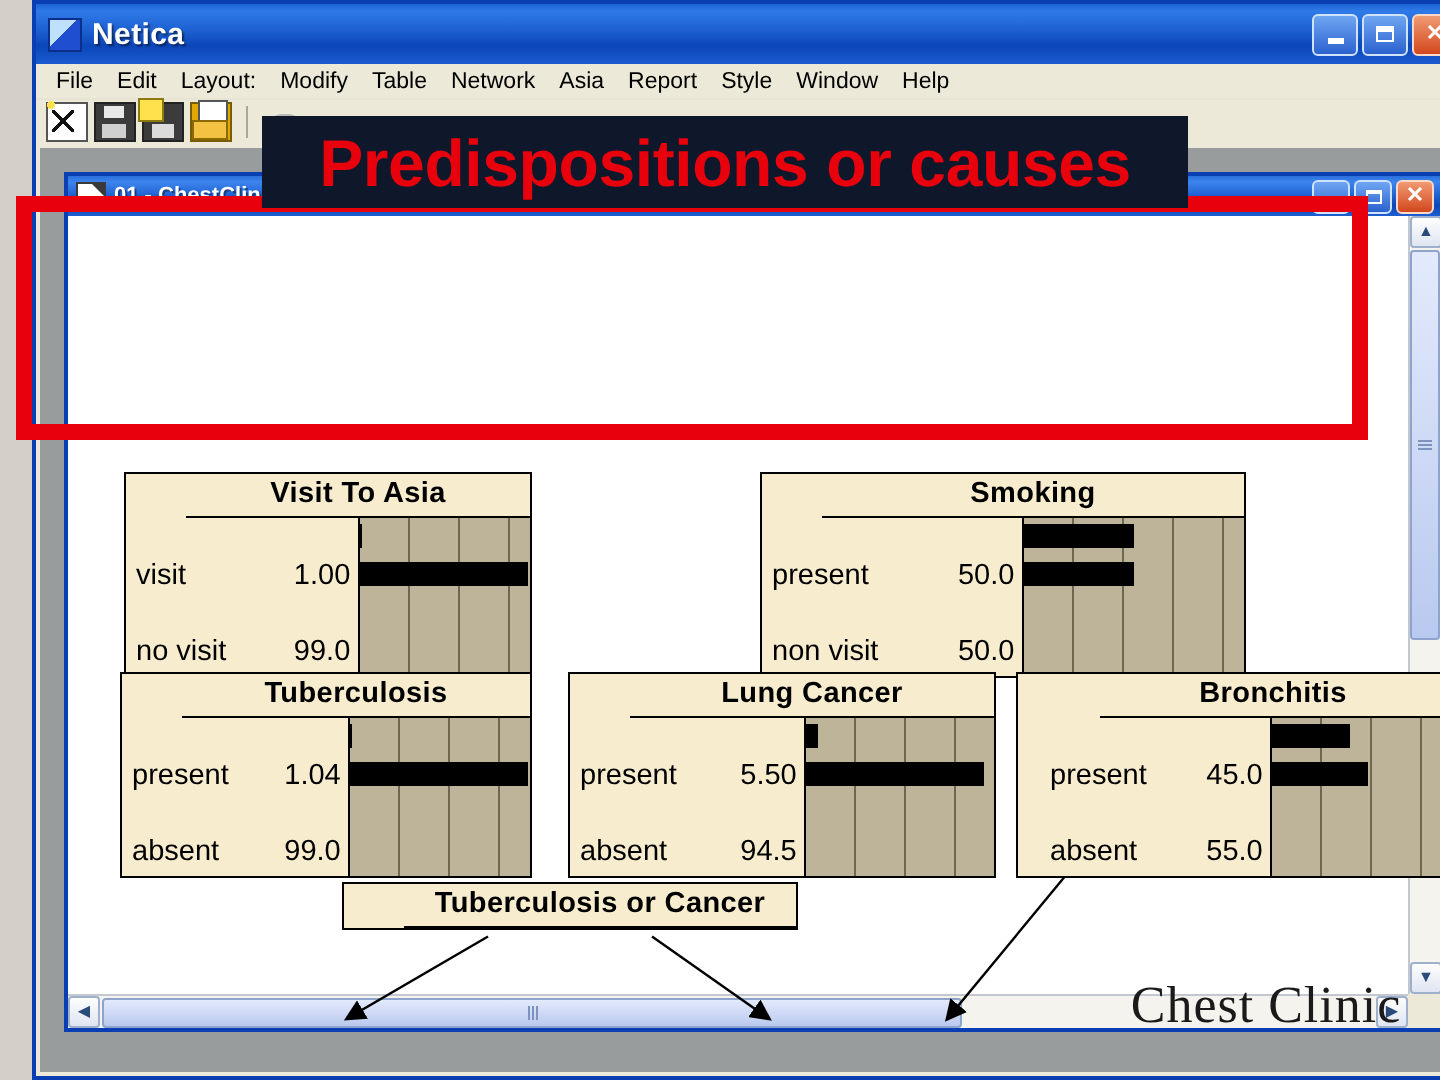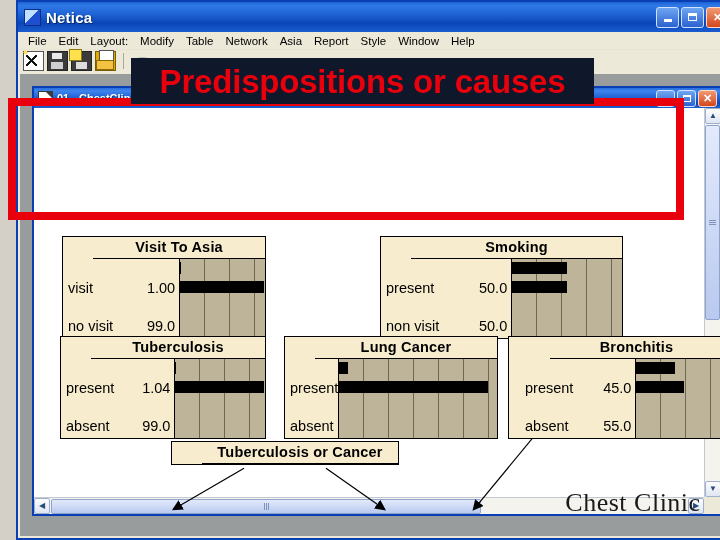--- a/index.html
+++ b/index.html
@@ -379,20 +379,24 @@
           </div>
         </div>
 
         <div class="node" id="node-lung">
           <div class="node-title">Lung Cancer</div>
           <div class="node-body">
             <div class="node-labels">
               <div class="row-txt">present</div>
               <div class="row-txt">absent</div>
             </div>
+            <div class="node-vals" style="width:60px">
+              <div class="row-txt">5.50</div>
+              <div class="row-txt">94.5</div>
+            </div>
             <div class="node-bars">
               <div class="bar-track">
                   <div class="bar-fill" style="width: 5.5%;"></div>
                 </div>
               <div class="bar-track">
                   <div class="bar-fill" style="width: 94.5%;"></div>
                 </div>
             </div>
           </div>
         </div>

